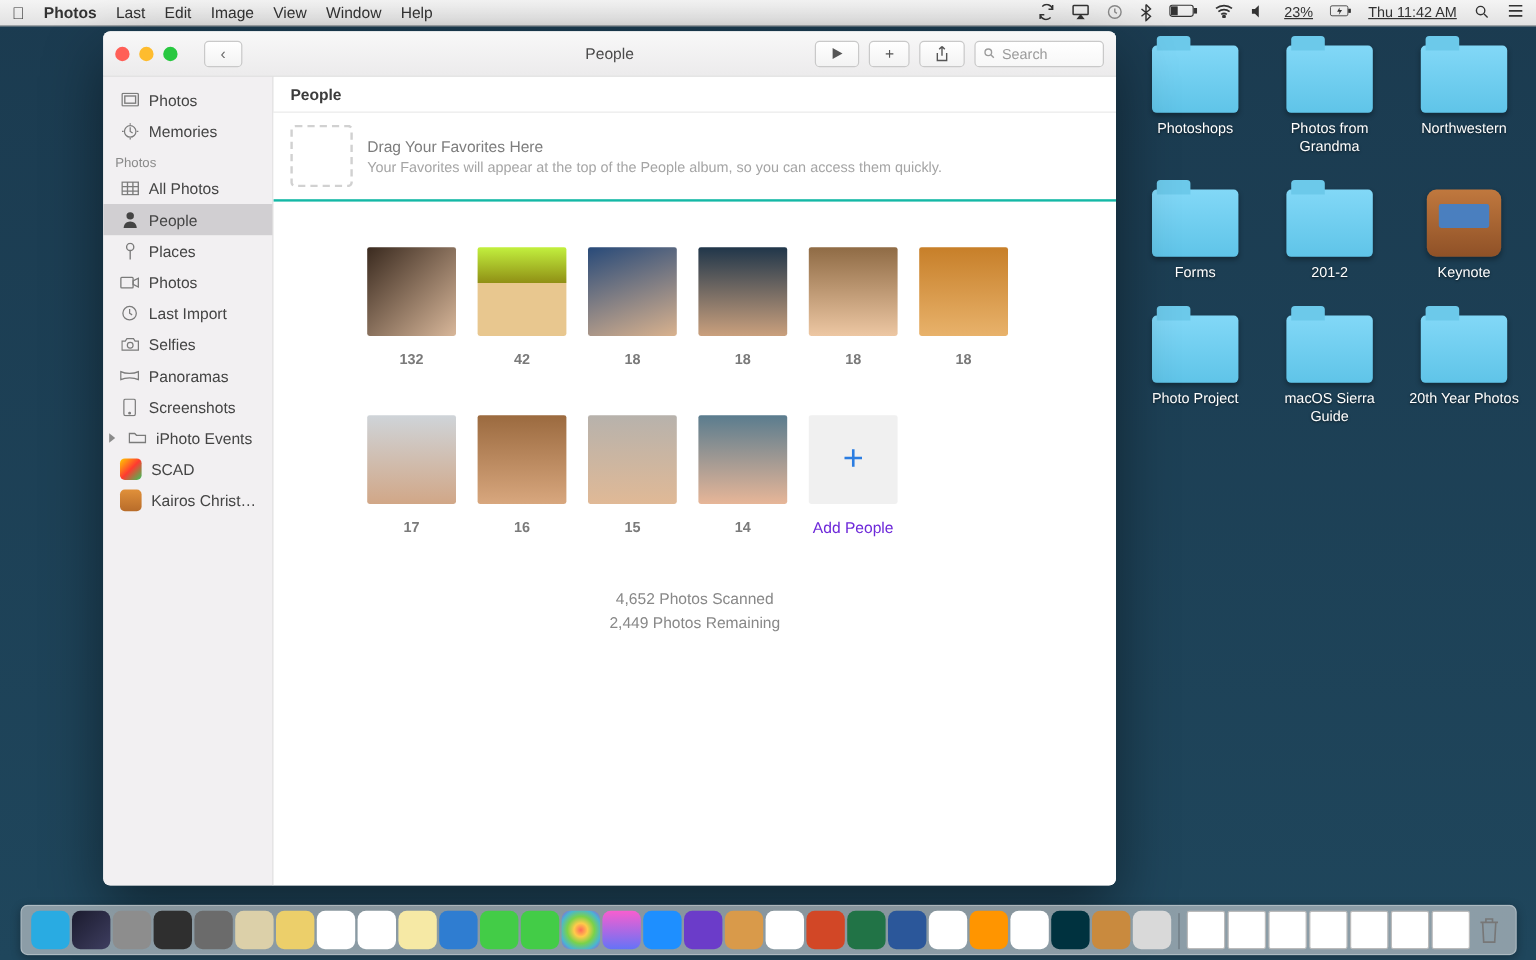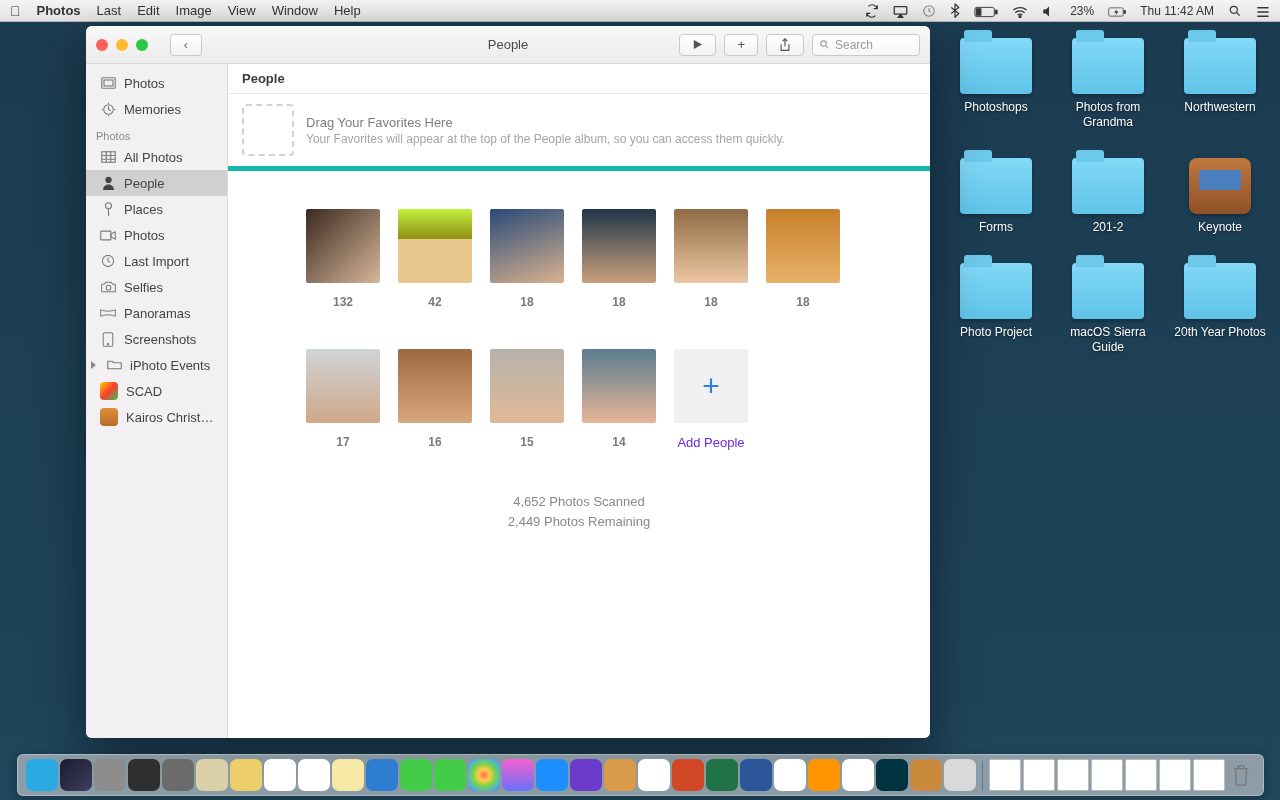--- a/index.html
+++ b/index.html
@@ -11,21 +11,21 @@
 
 .menubar {
   position: absolute; top:0; left:0; right:0; height:22px;
   background: linear-gradient(#f4f4f4,#e2e2e2);
   border-bottom:1px solid #b5b5b5;
   display:flex; align-items:center; font-size:13px; color:#333;
   padding: 0 10px; gap:16px;
 }
 .menubar .apple { font-size:14px; }
 .menubar .app { font-weight:600; }
-.menubar .right { margin-left:auto; display:flex; align-items:flex-end; gap:14px; font-size:12px; }
+.menubar .right { margin-left:auto; display:flex; align-items:flex-start; gap:14px; font-size:12px;text-decoration:underline; }
 .menubar .right span { display:inline-flex; align-items:center; }
 .menubar svg { display:block; }
 
 .desktop-icons {
   position:absolute; right:10px; top:38px;
   display:grid; grid-template-columns: repeat(3, 100px);
   column-gap:12px; row-gap:28px;
 }
 .d-item { display:flex; flex-direction:column; align-items:center; text-align:center; color:#fff; font-size:12px; text-shadow:0 1px 2px rgba(0,0,0,.6); width:100px; }
 .d-folder { width:72px; height:56px; background:linear-gradient(#82d8f7,#5fc4e8); border-radius:4px; position:relative; box-shadow:0 2px 4px rgba(0,0,0,.3); margin-bottom:6px;}
@@ -57,21 +57,21 @@
 .sidebar { width:142px; background:#f2f0f2; border-right:1px solid #dcdcdc; font-size:13px; color:#444; padding-top:6px;}
 .side-row { display:flex; align-items:center; gap:8px; height:26px; padding:0 10px 0 14px; }
 .side-row .ic { width:16px; height:16px; display:flex; align-items:center; justify-content:center; color:#7b7b7b;}
 .side-row.sel { background:#d1cfd2; }
 .side-sec { font-size:11px; color:#8a8a8a; padding:8px 10px 2px 10px; }
 .side-row .color-ic { width:18px; height:18px; border-radius:4px; display:inline-block; }
 .disc { display:inline-block; width:0;height:0;border-left:5px solid #8a8a8a; border-top:4px solid transparent; border-bottom:4px solid transparent; margin-right:2px;}
 
 .main { flex:1; background:#fff; display:flex; flex-direction:column;}
 .main-header { height:30px; border-bottom:1px solid #e6e6e6; display:flex; align-items:center; padding:0 14px; font-weight:600; font-size:13px; color:#3c3c3c;}
-.fav-band { background:#fff; border-bottom:5px solid #14b8a6; padding:10px 14px; display:flex; gap:12px; align-items:center; }
+.fav-band { background:#fff; border-bottom:2px solid #14b8a6; padding:10px 14px; display:flex; gap:12px; align-items:center; }
 .fav-drop { width:52px; height:52px; border:2px dashed #d1d1d1; border-radius:4px; }
 .fav-text .t1 { font-size:13px; color:#7d7d7d; margin-bottom:2px;}
 .fav-text .t2 { font-size:12px; color:#a5a5a5;}
 .grid-area { flex:1; padding:38px 60px 0 60px; overflow:auto;}
 .people-grid { display:grid; grid-template-columns:repeat(6, 74px); column-gap:18px; row-gap:40px; justify-content:start; padding-left:18px;}
 .tile { display:flex; flex-direction:column; align-items:center; gap:12px; }
 .face { width:74px; height:74px; border-radius:2px; background:#ccc; background-size:cover;}
 .tile .count { font-size:12px; color:#7a7a7a;font-weight:bold;}
 .add-tile .face { background:#f0f0f0; display:flex; align-items:center; justify-content:center;}
 .add-plus { font-size:30px; color:#2b7de1; font-weight:300; line-height:1;}

